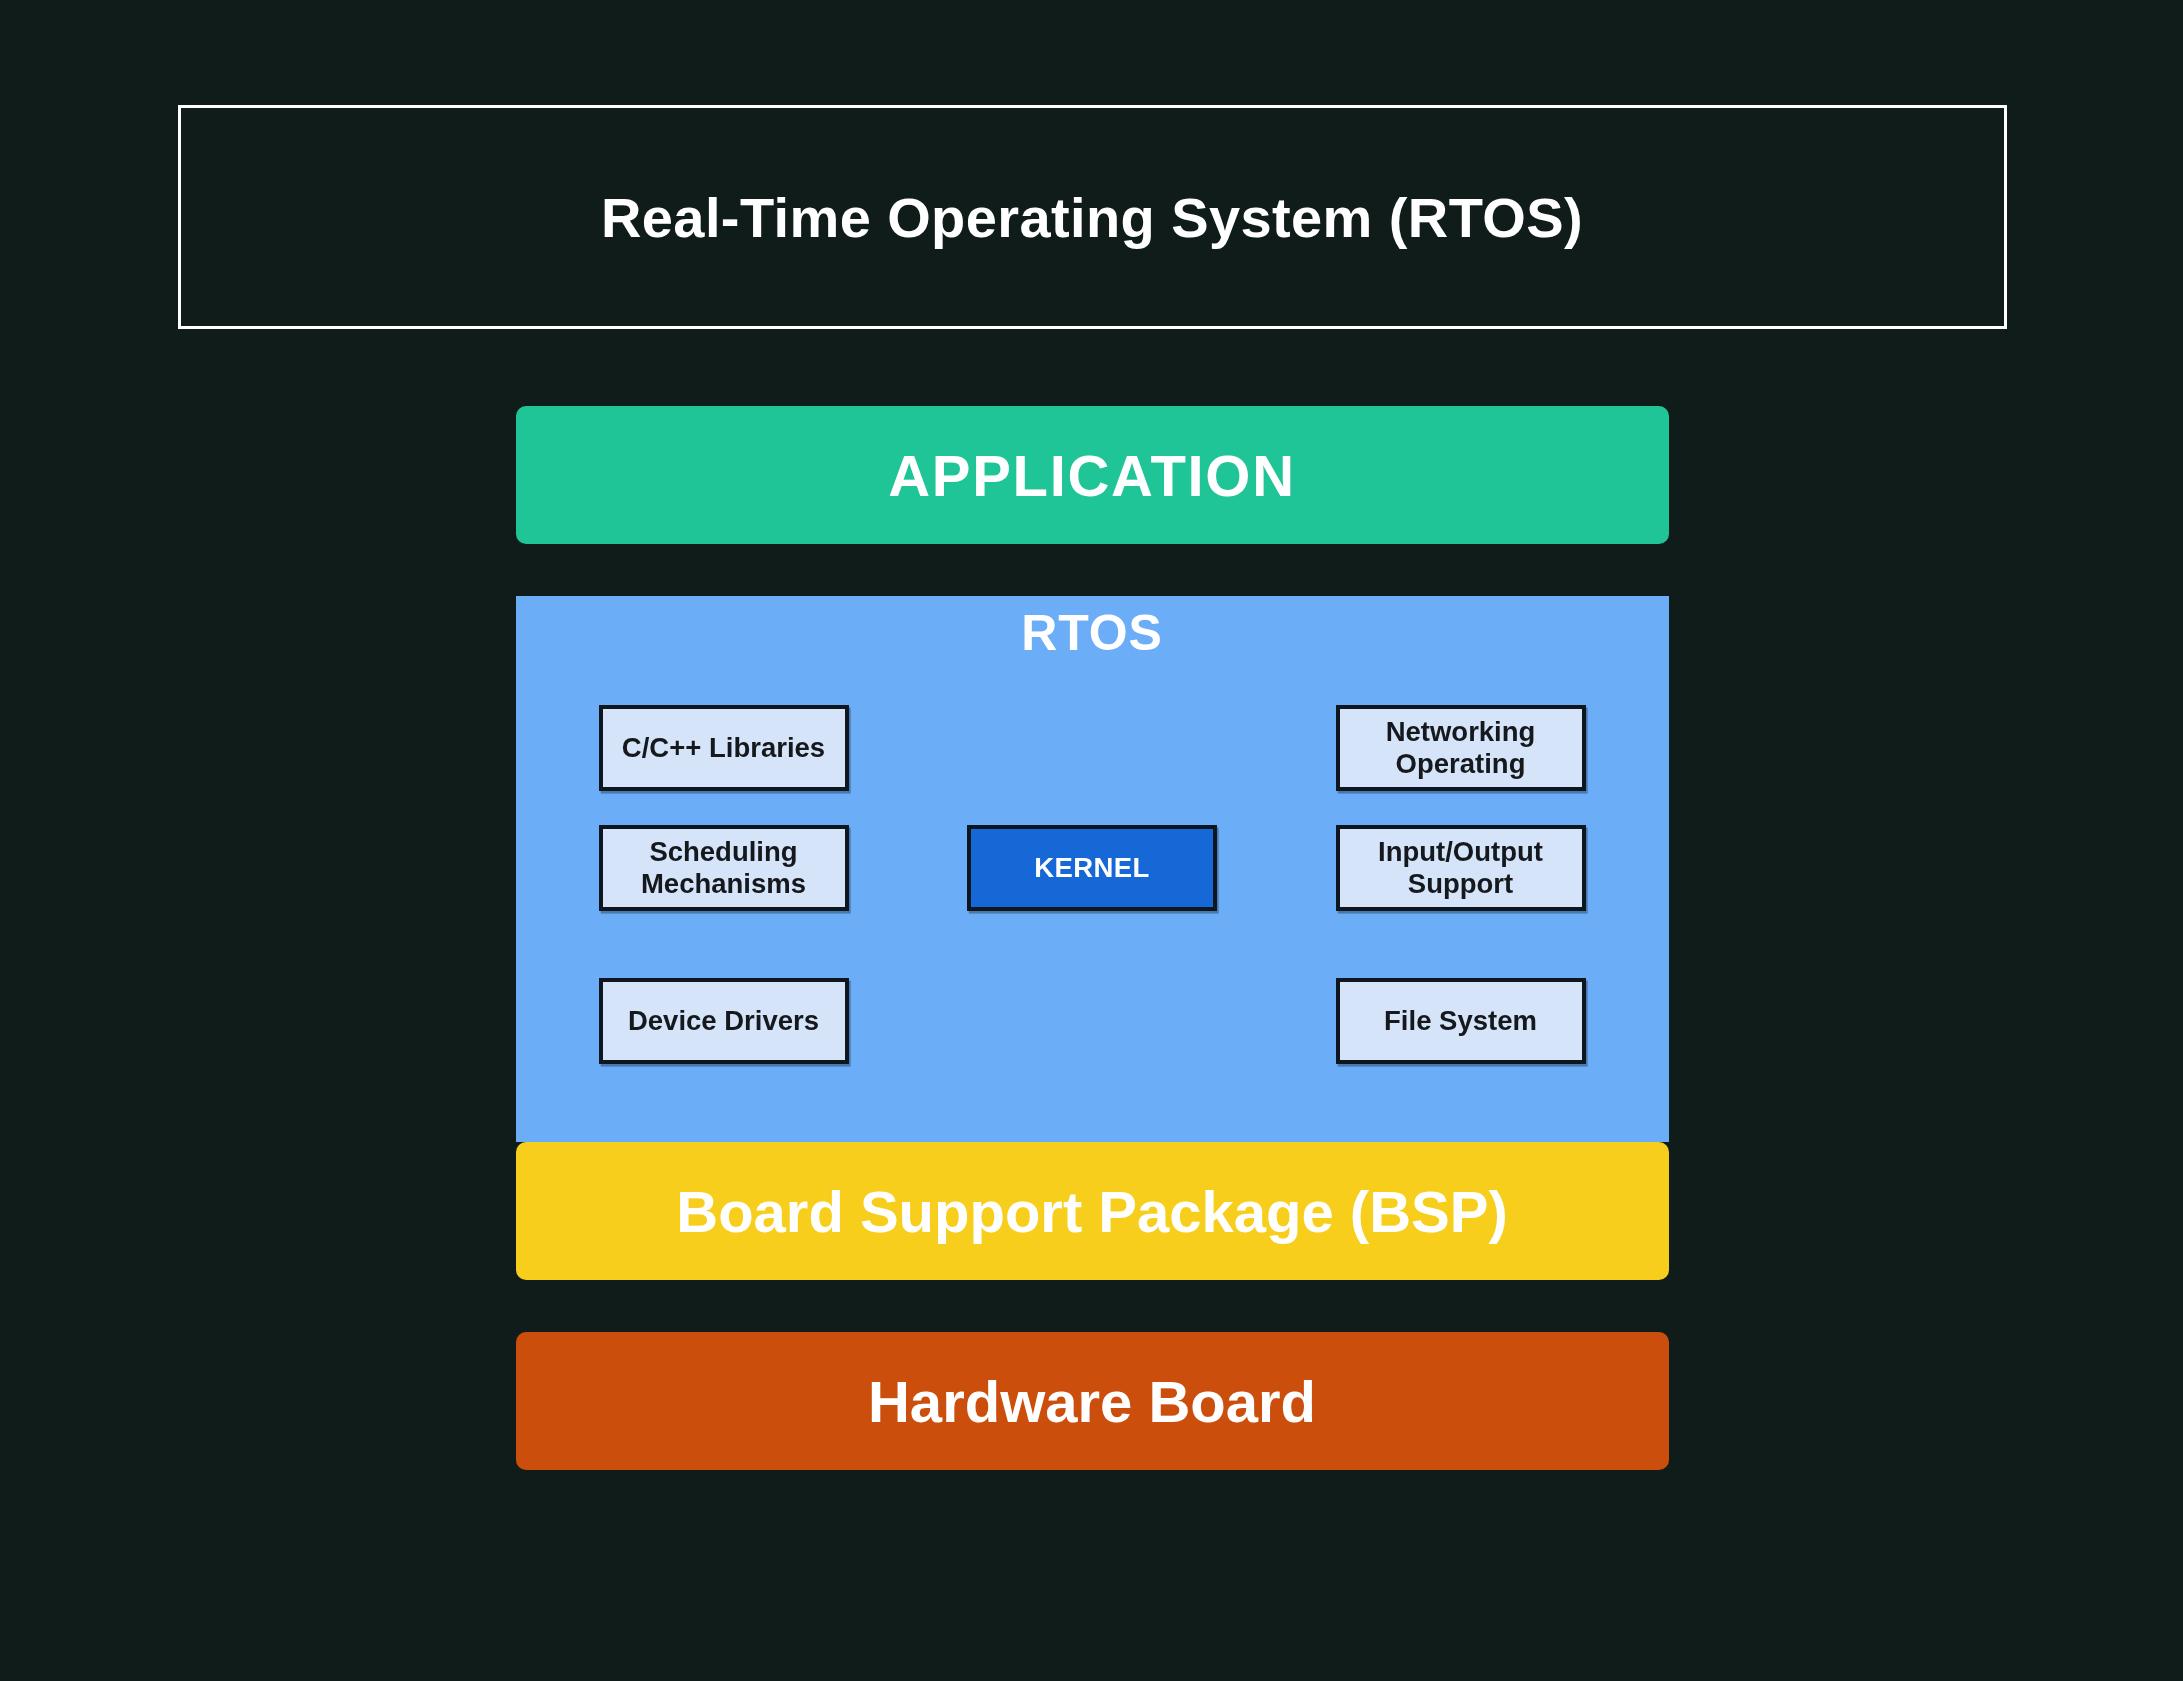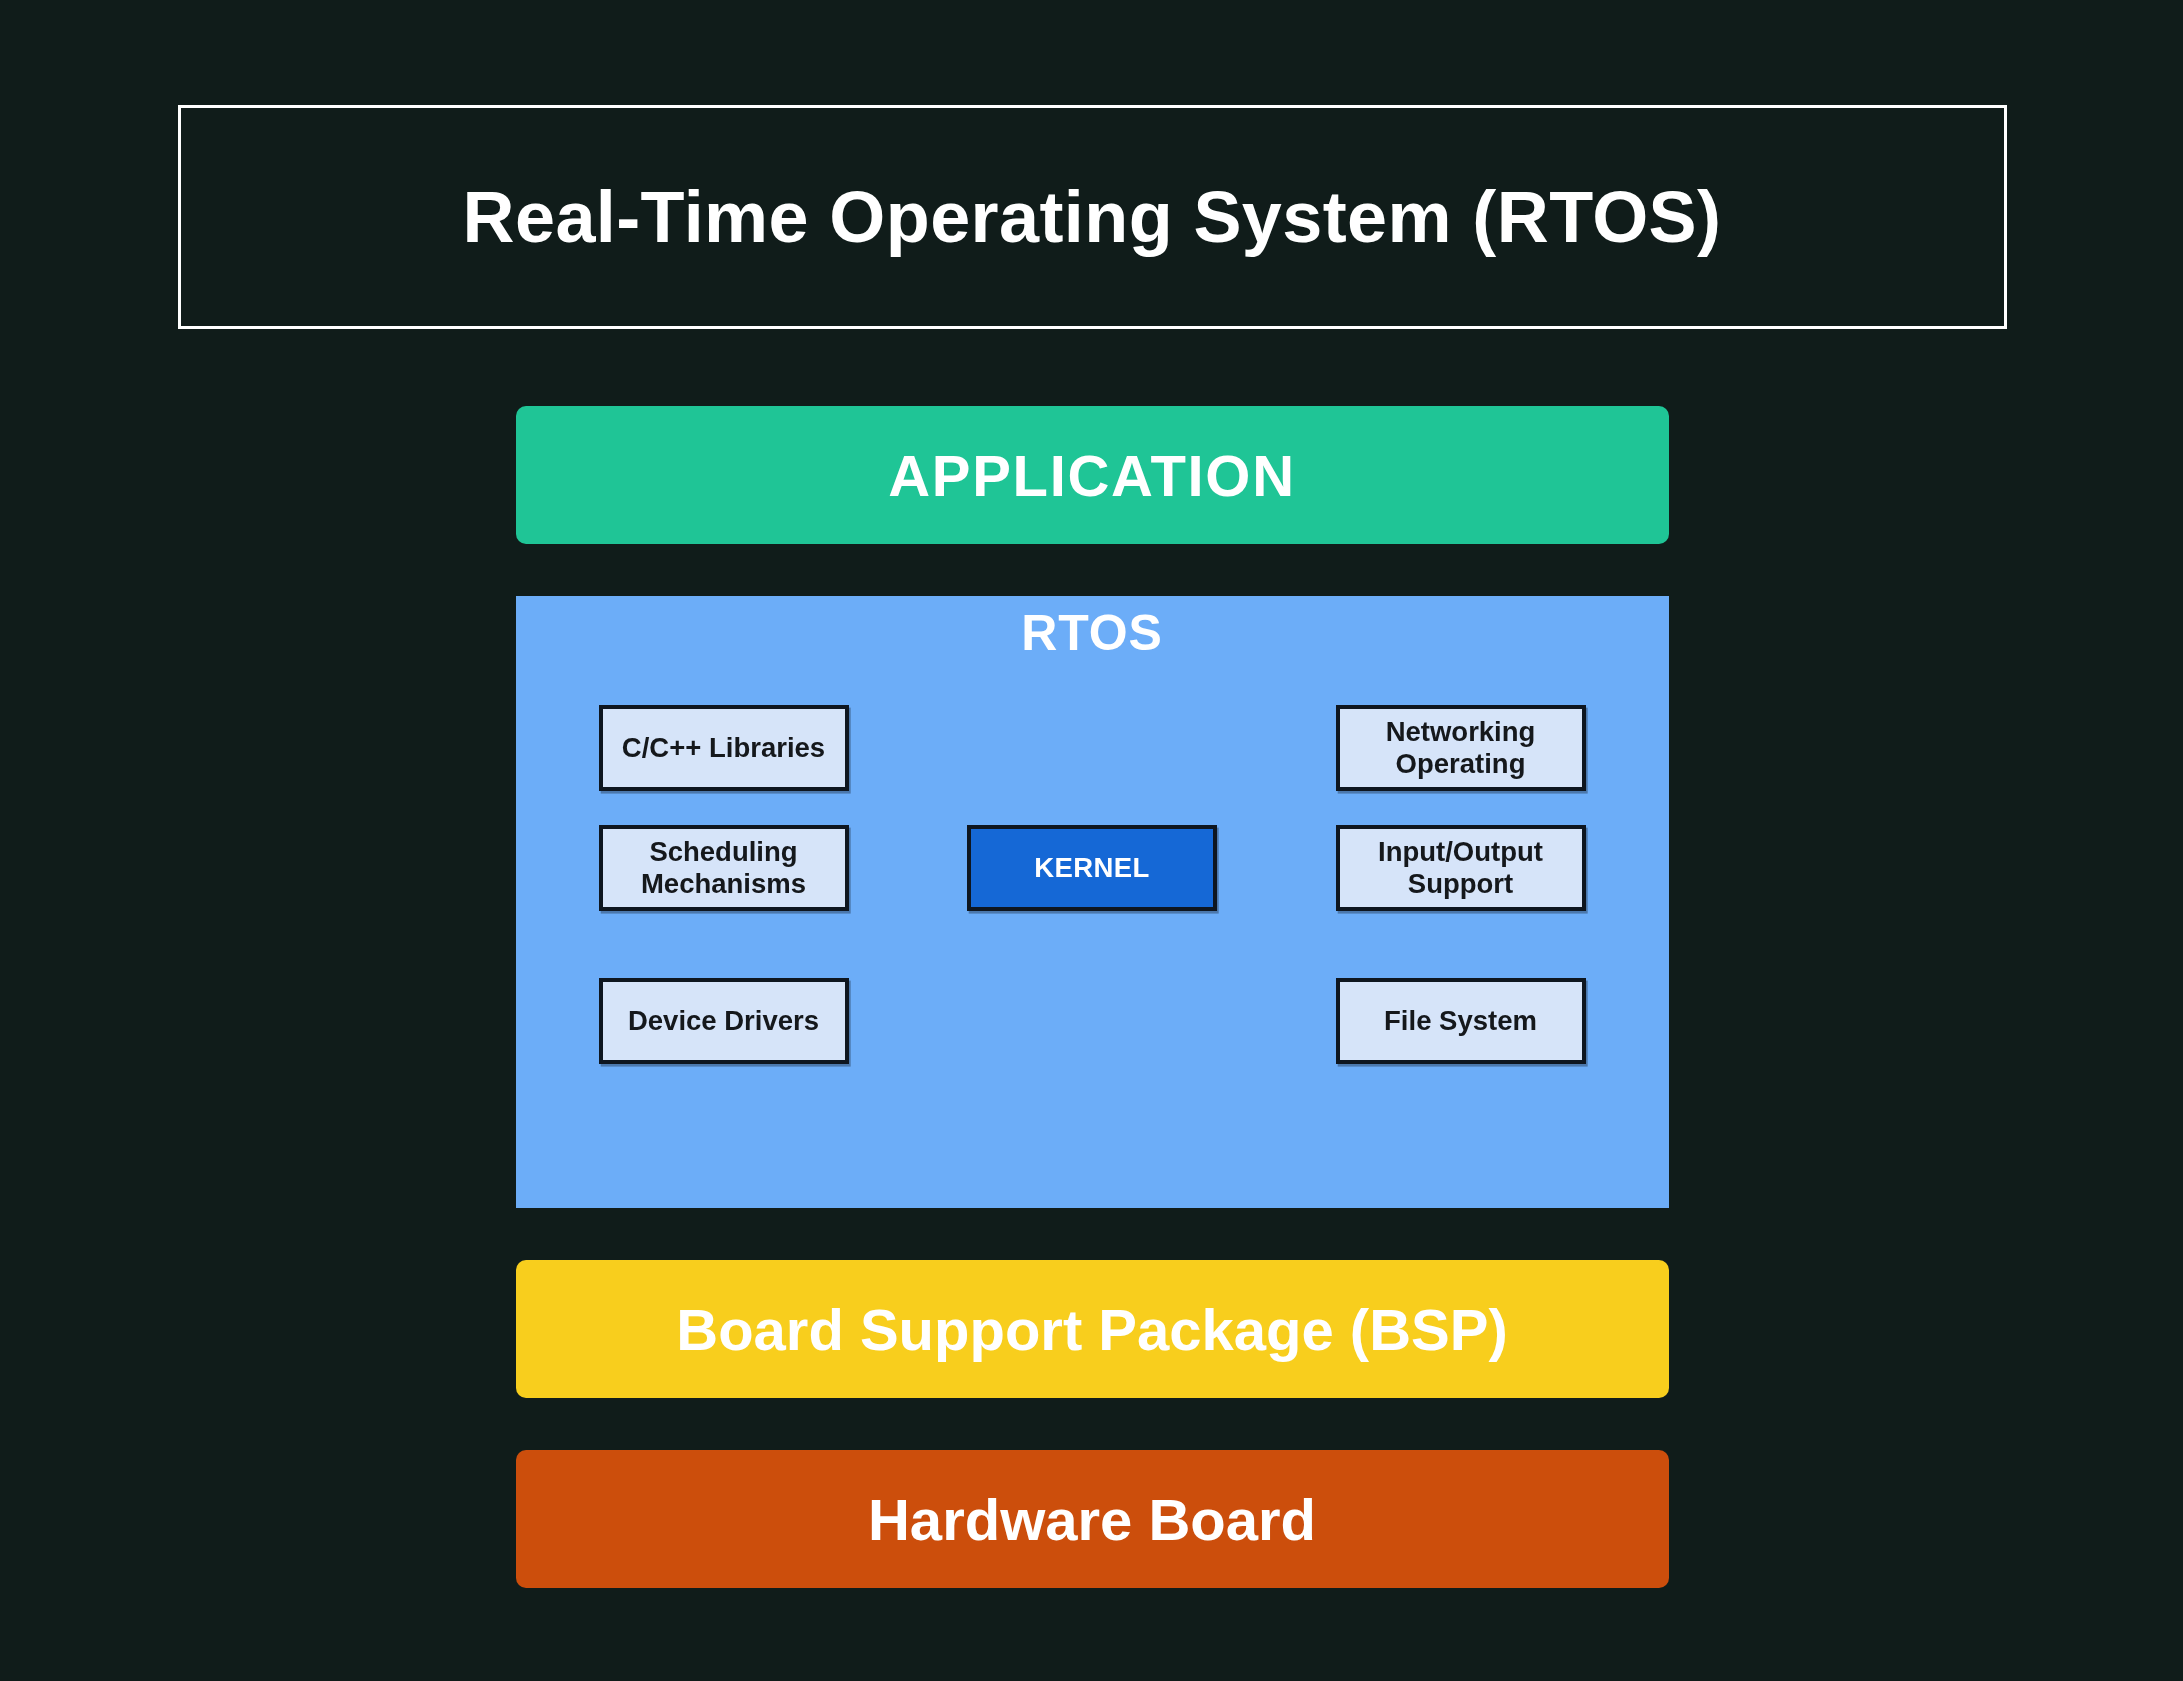--- a/index.html
+++ b/index.html
@@ -34,21 +34,21 @@
     height: 224px;
     margin: 0 auto 77px auto;
     border: 3.4px solid var(--title-border);
     display: flex;
     align-items: center;
     justify-content: center;
   }
   .title-box h1 {
     margin: 0;
     color: var(--text-light);
-    font-size: 72px;
+    font-size: 56px;
     font-weight: bold;
     letter-spacing: 0.4px;
   }
   .stack {
     width: 1153px;
     margin: 0 auto;
   }
   .bar {
     width: 100%;
     height: 138px;
@@ -60,23 +60,22 @@
     font-weight: bold;
     border-radius: 10px;
   }
   .application {
     background: var(--application-bg);
     margin-bottom: 52px;
     letter-spacing: 1.7px;
   }
   .rtos-panel {
     width: 100%;
-    height: 612px;
+    height: 546px;
     background: var(--rtos-panel-bg);
-    margin-bottom: 52px;
     padding: 6.9px 83px 0 83px;
   }
   .rtos-label {
     text-align: center;
     color: var(--text-light);
     font-size: 50px;
     font-weight: bold;
     line-height: 60px;
     letter-spacing: 0.9px;
   }

